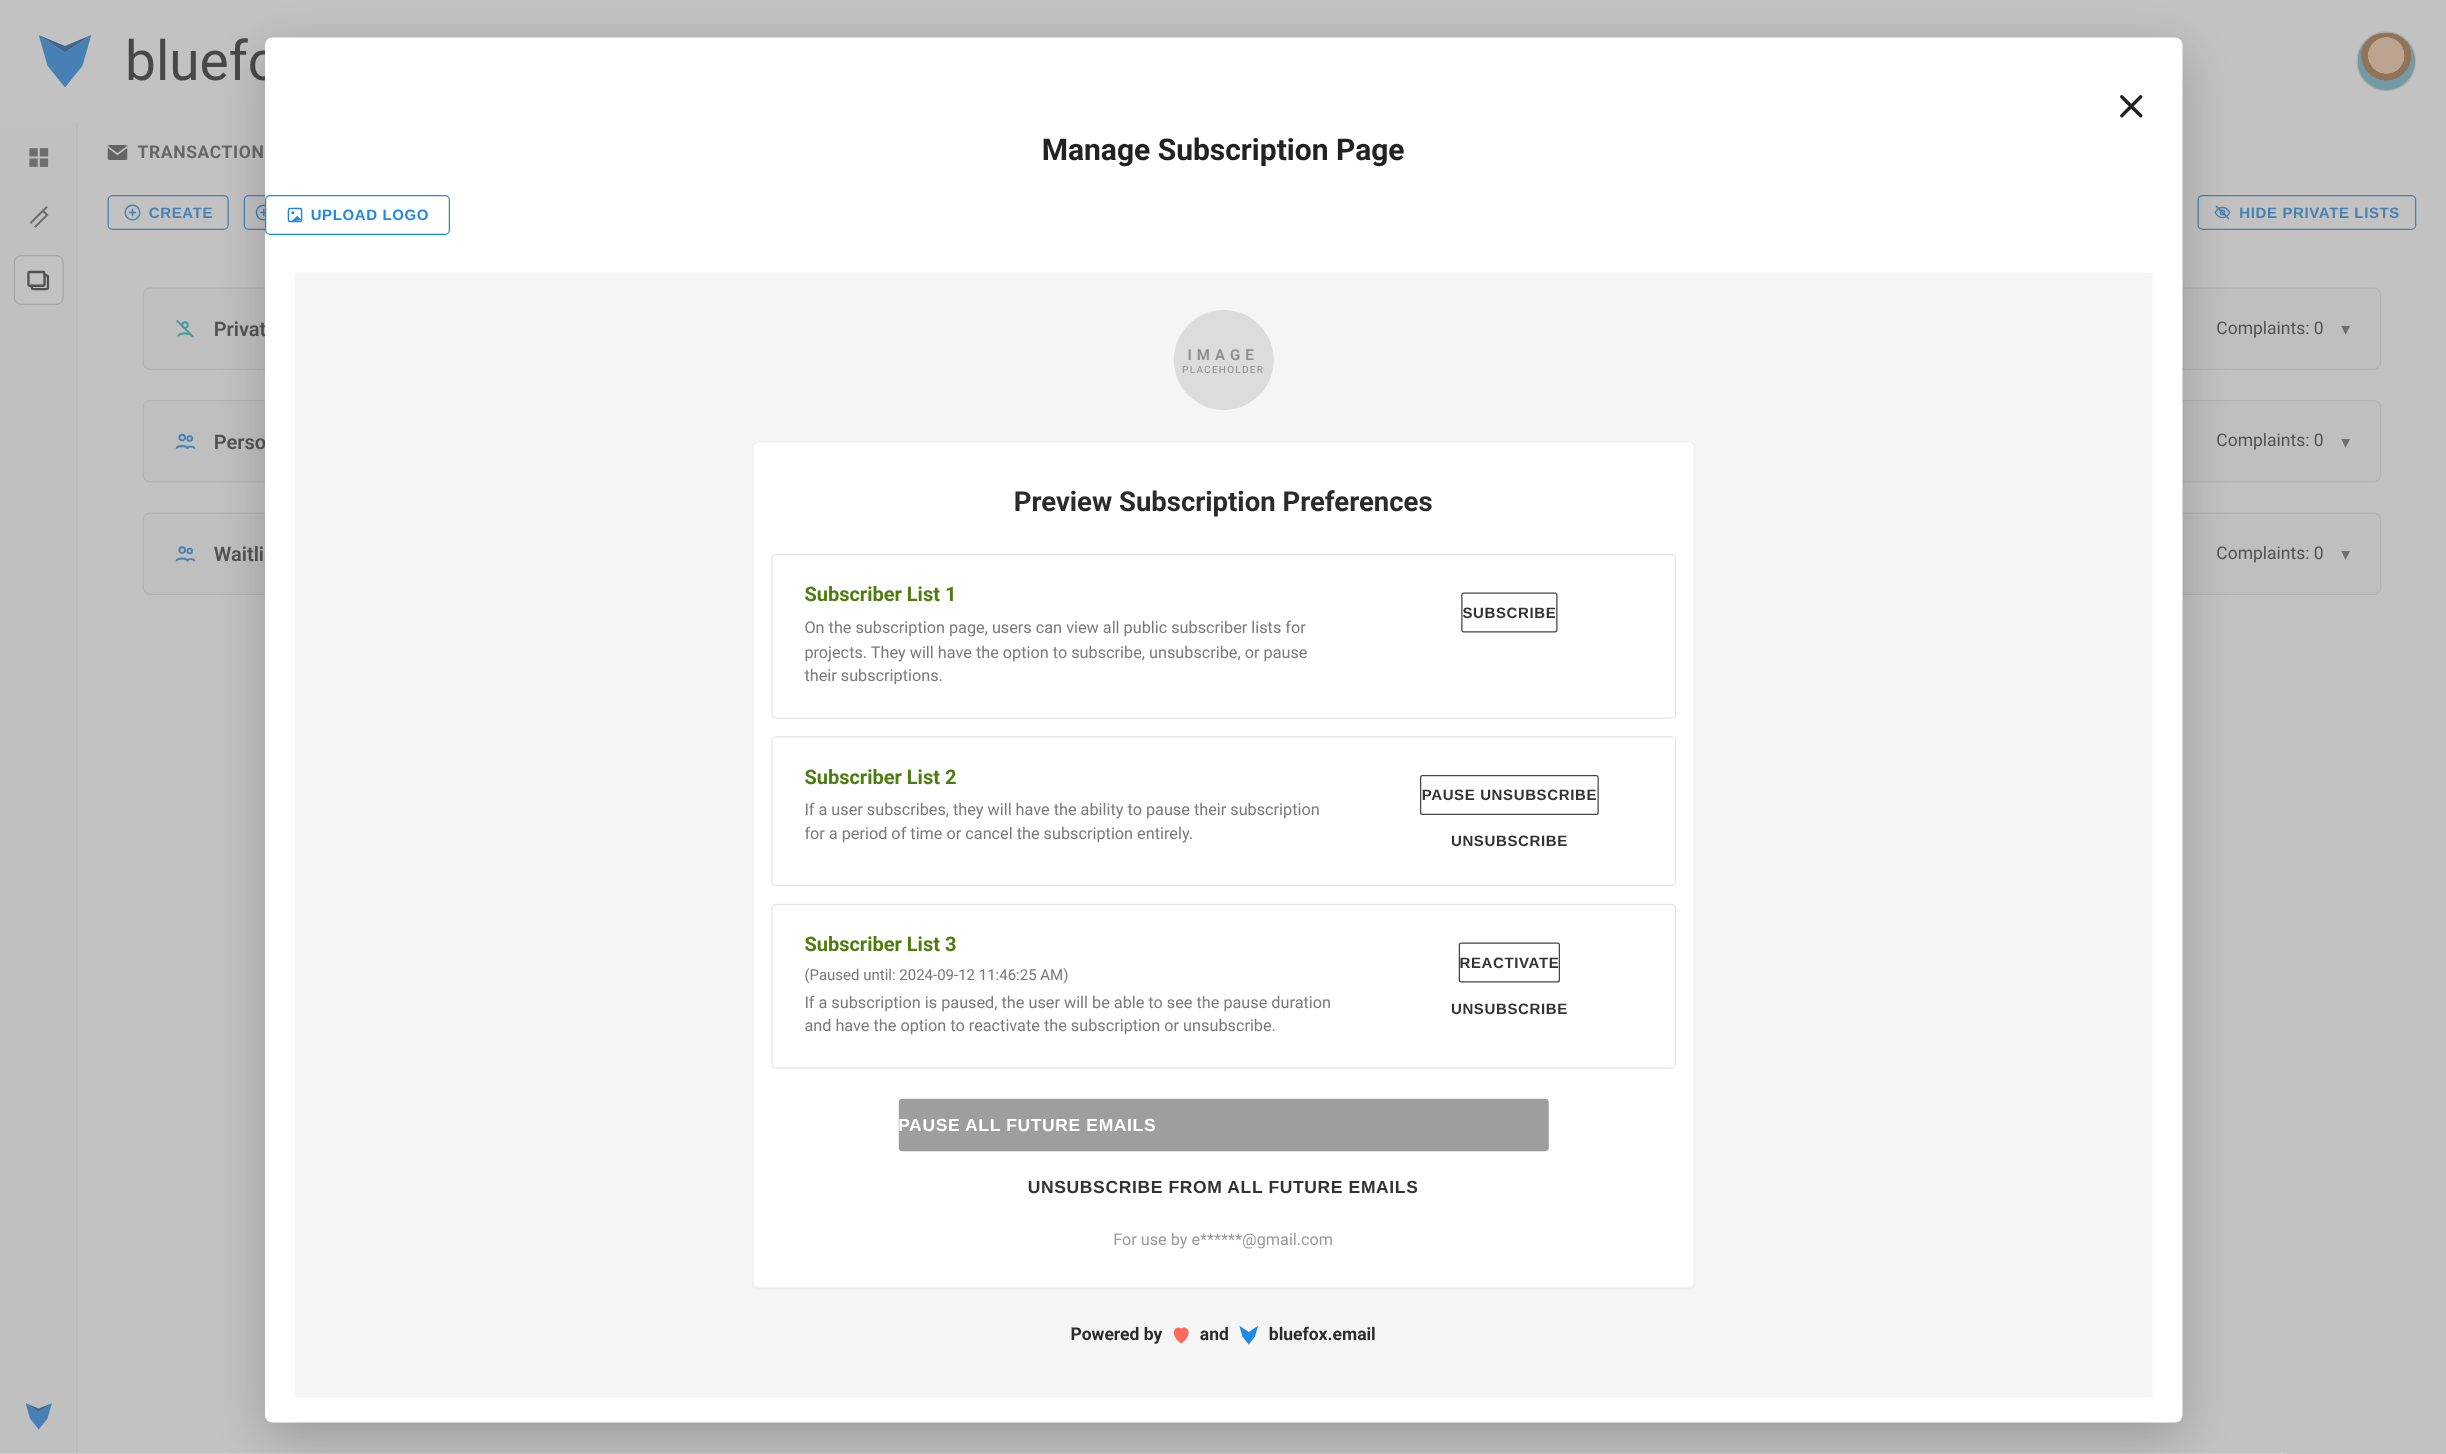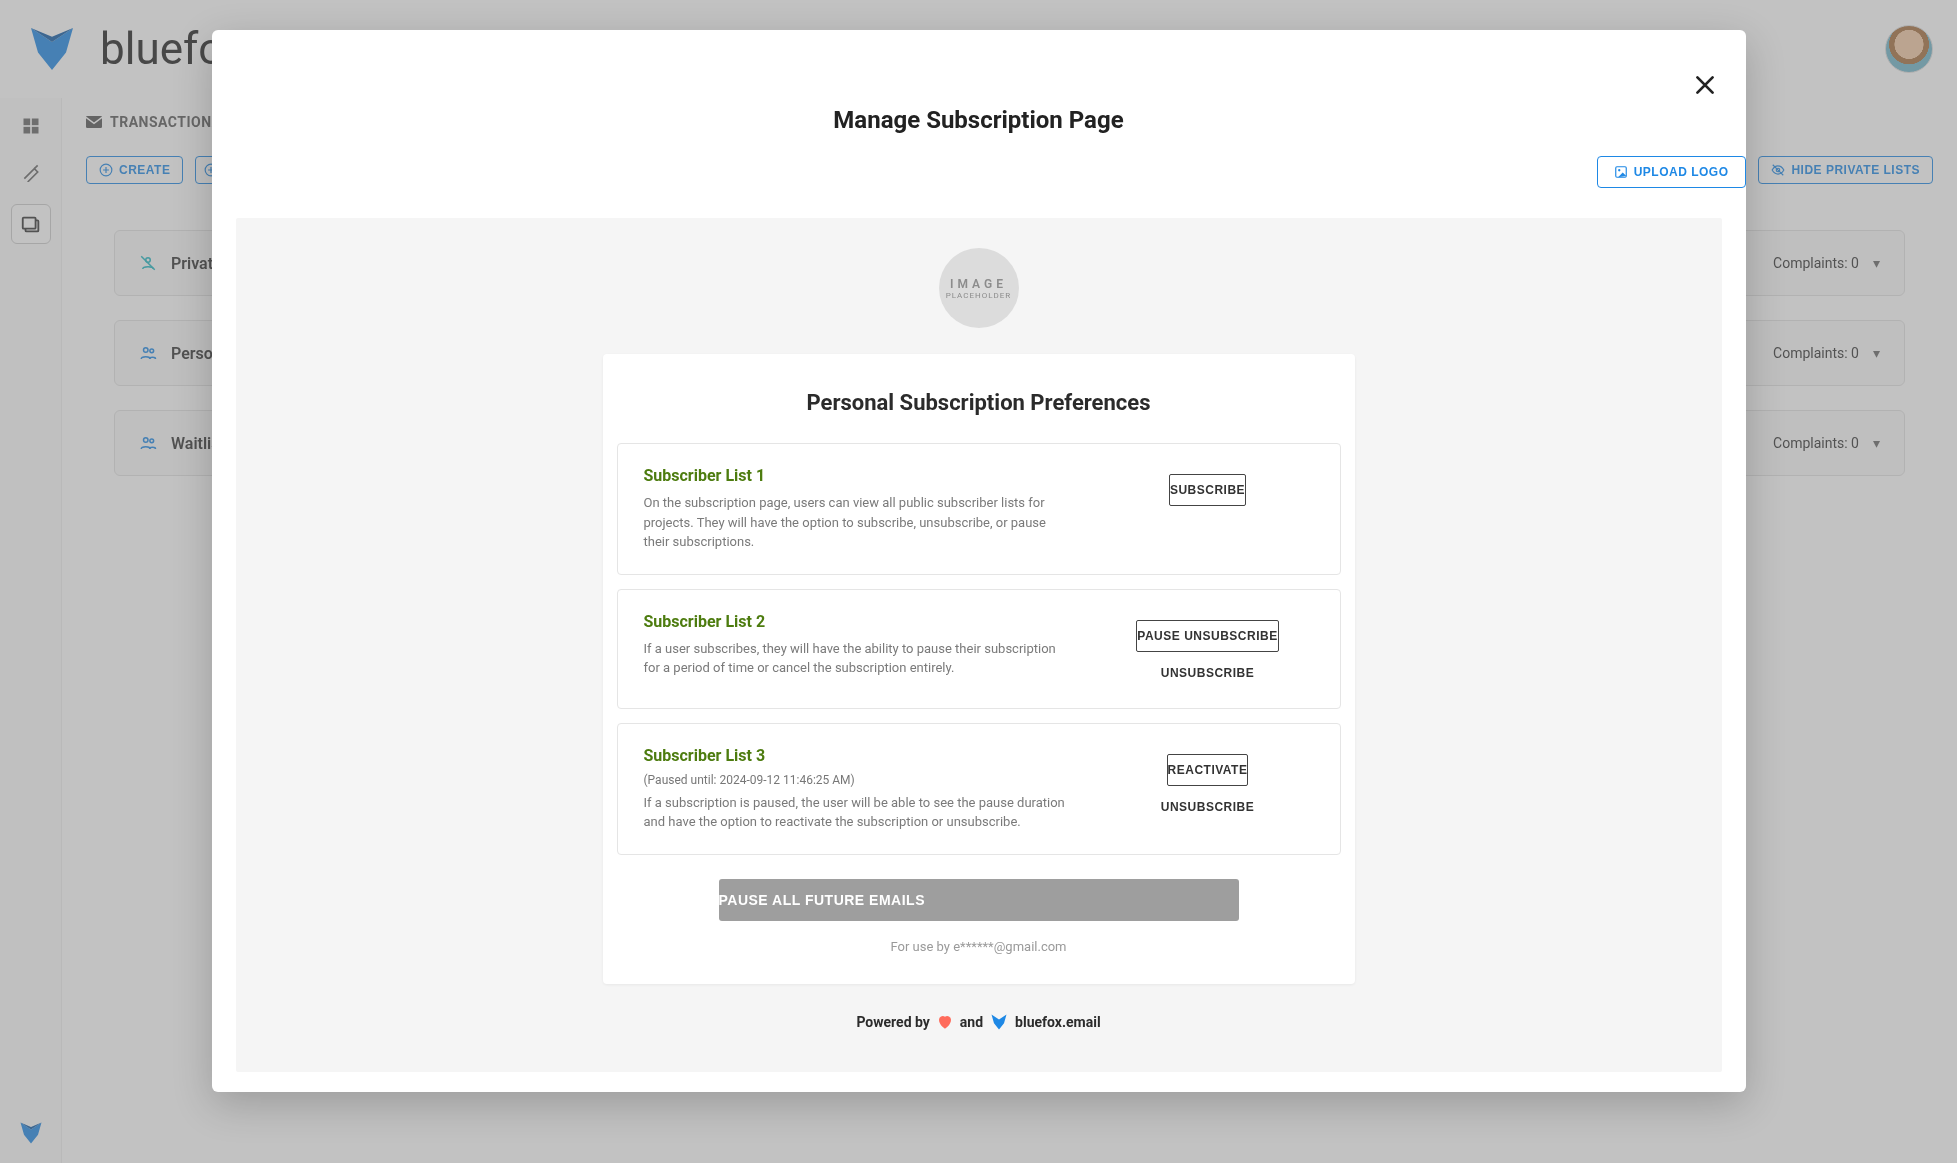--- a/index.html
+++ b/index.html
@@ -181,21 +181,21 @@
   }
   .dialog-title {
     text-align: center;
     font-size: 24px;
     font-weight: 700;
     padding-top: 76px;
     color: #222;
   }
   .dialog-upload {
     display: flex;
-    justify-content: flex-end;
+    justify-content: flex-start;
     margin-top: 22px;
     margin-bottom: 30px;
   }
   .preview-panel {
     background: #f5f5f5;
     margin: 0 24px 0 24px;
     padding: 30px 0 40px 0;
     border-radius: 2px;
   }
   .logo-placeholder {
@@ -497,21 +497,21 @@
     </button>
   </div>
 
   <div class="preview-panel">
     <div class="logo-placeholder">
       <div class="l1">IMAGE</div>
       <div class="l2">PLACEHOLDER</div>
     </div>
 
     <div class="pref-card">
-      <div class="pref-title">Personal Subscription Preferences</div>
+      <div class="pref-title">Preview Subscription Preferences</div>
 
       <div class="sub-item">
         <div class="sub-left">
           <div class="sub-name">Subscriber List 1</div>
           <div class="sub-desc">On the subscription page, users can view all public subscriber lists for projects. They will have the option to subscribe, unsubscribe, or pause their subscriptions.</div>
         </div>
         <div class="sub-right">
           <button class="btn-outline-dark">SUBSCRIBE</button>
         </div>
       </div>
@@ -533,20 +533,21 @@
           <div class="sub-paused">(Paused until: 2024-09-12 11:46:25 AM)</div>
           <div class="sub-desc">If a subscription is paused, the user will be able to see the pause duration and have the option to reactivate the subscription or unsubscribe.</div>
         </div>
         <div class="sub-right">
           <button class="btn-outline-dark">REACTIVATE</button>
           <button class="btn-text-dark">UNSUBSCRIBE</button>
         </div>
       </div>
 
       <button class="btn-solid-grey">PAUSE ALL FUTURE EMAILS</button>
+      <button class="btn-text-center">UNSUBSCRIBE FROM ALL FUTURE EMAILS</button>
       <div class="for-use">For use by e******@gmail.com</div>
     </div>
 
     <div class="powered">
       <span>Powered  by</span>
       <span>
         <svg width="18" height="18" viewBox="0 0 24 24" fill="#ff6b5b">
             <path d="M12 21s-8-5-8-12a5 5 0 0 1 8-4 5 5 0 0 1 8 4c0 7-8 12-8 12z"></path>
           </svg>
       </span>

